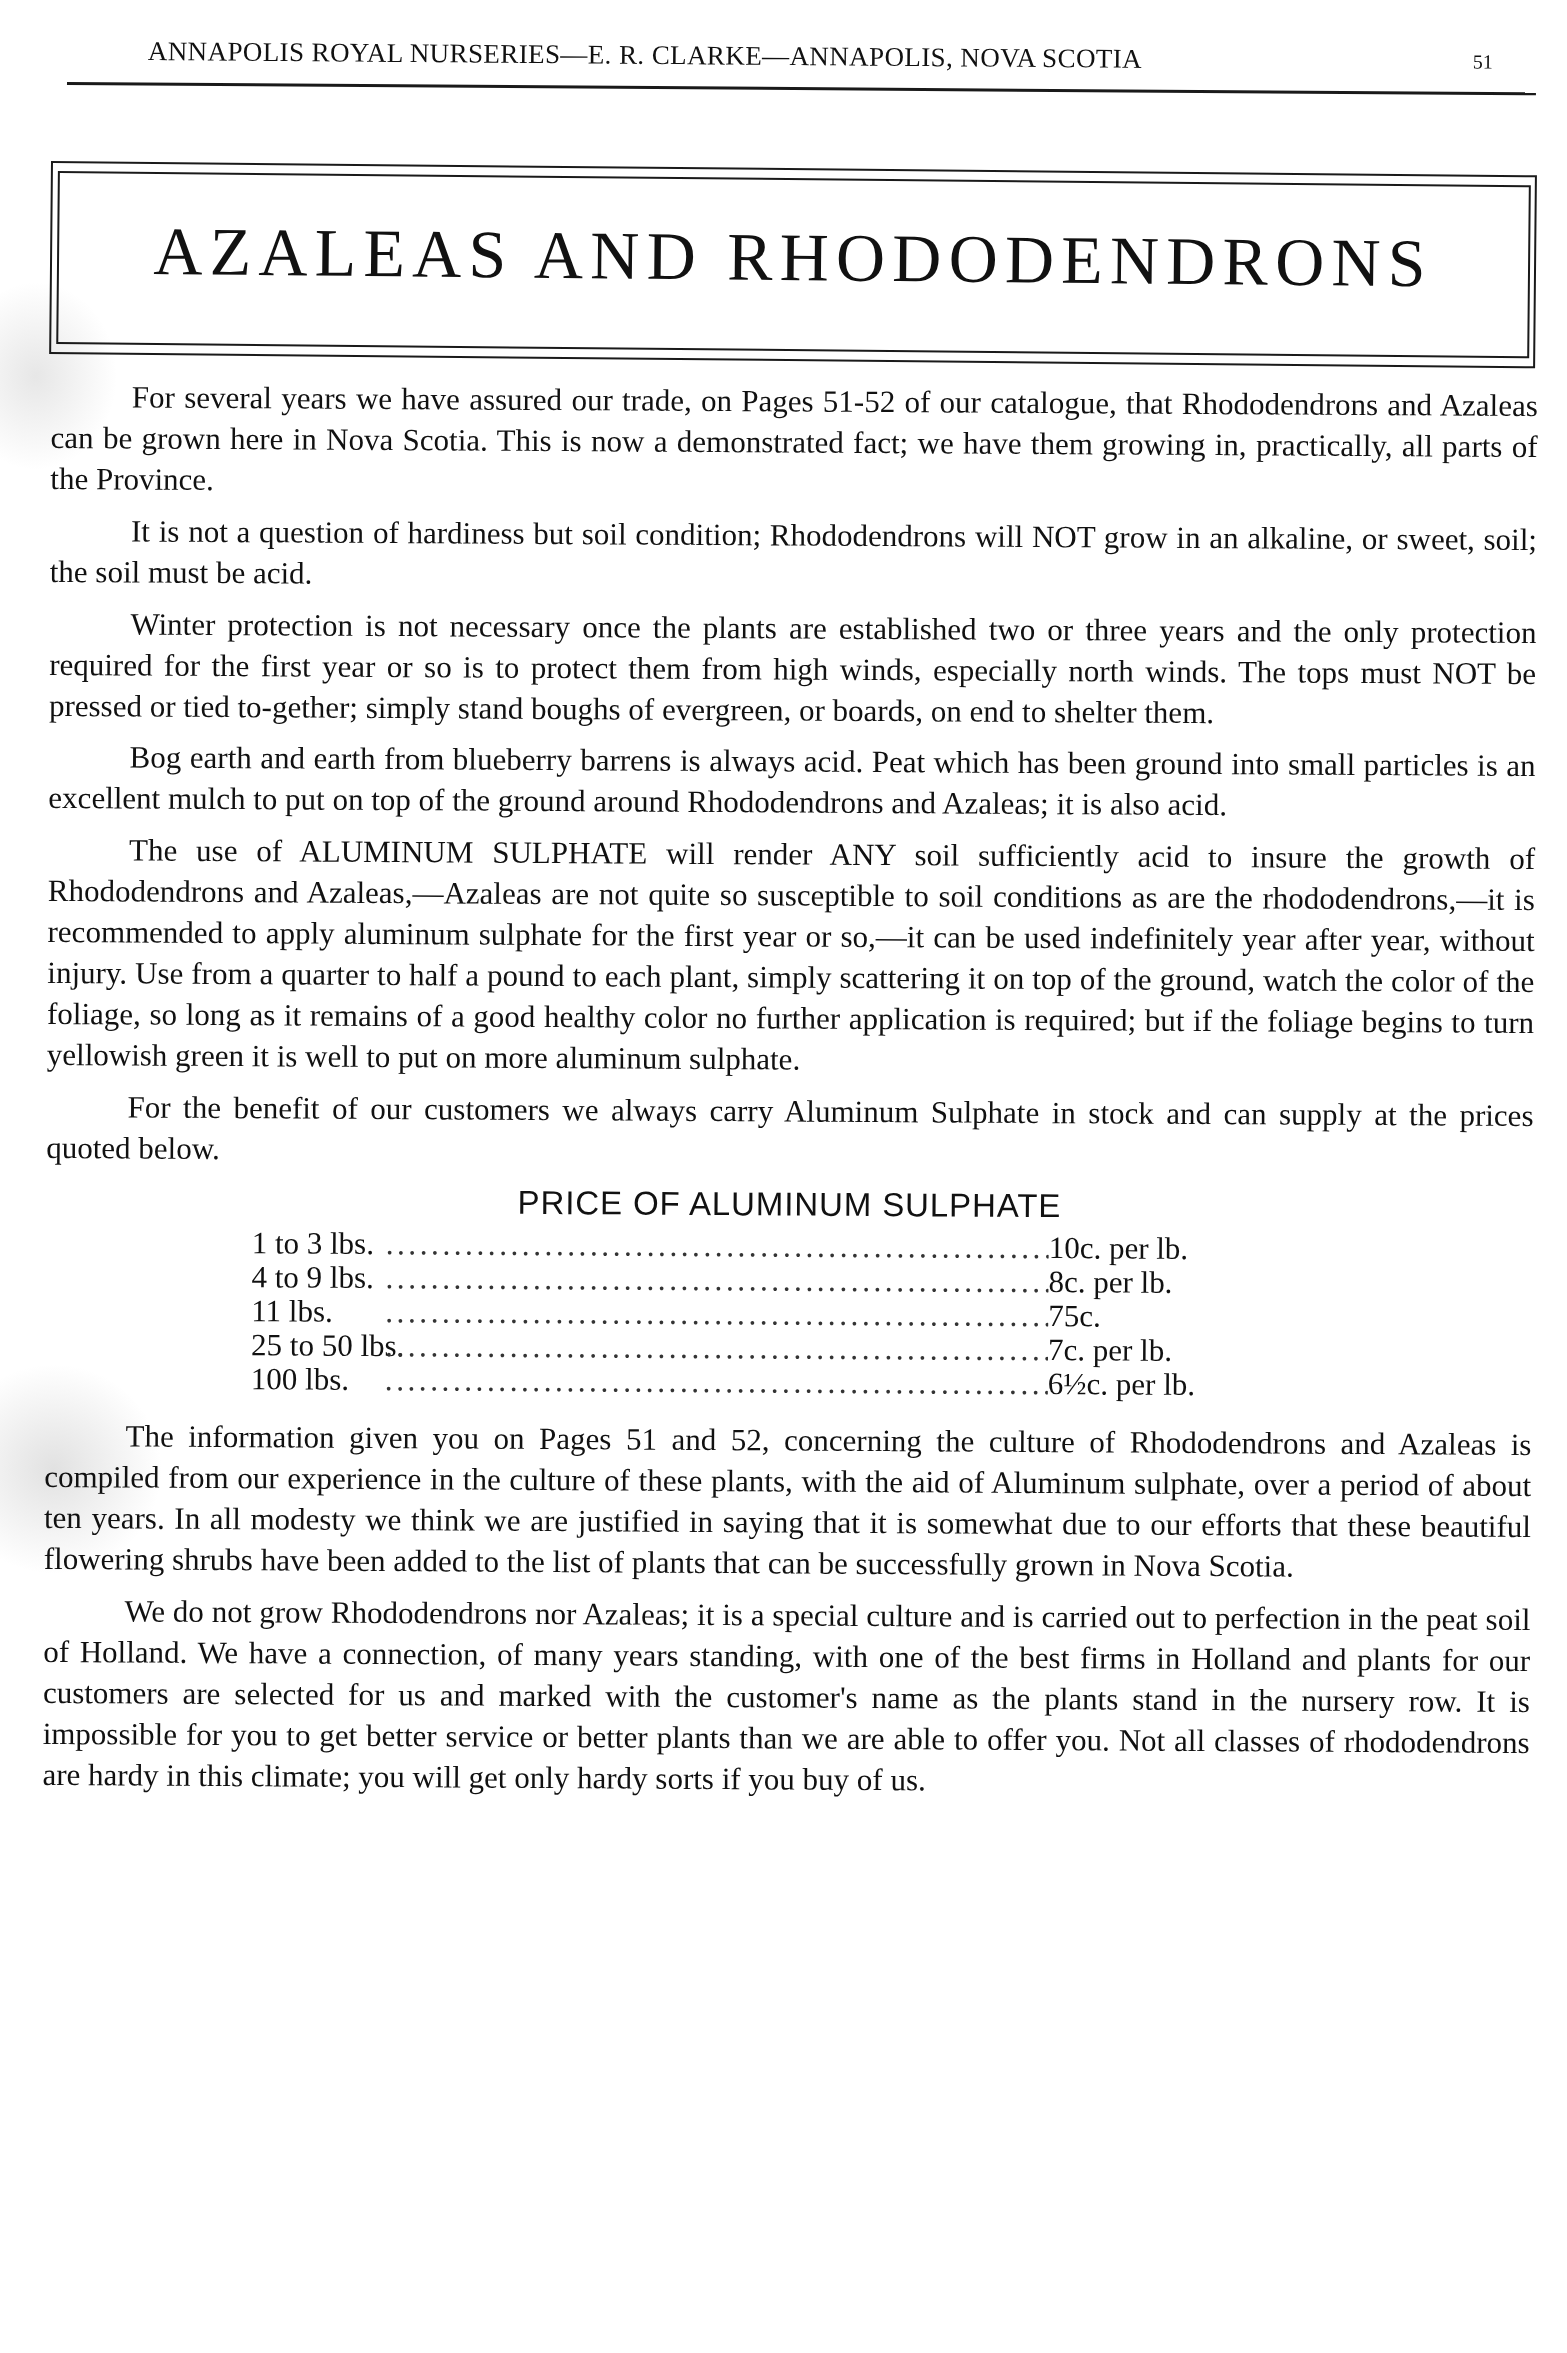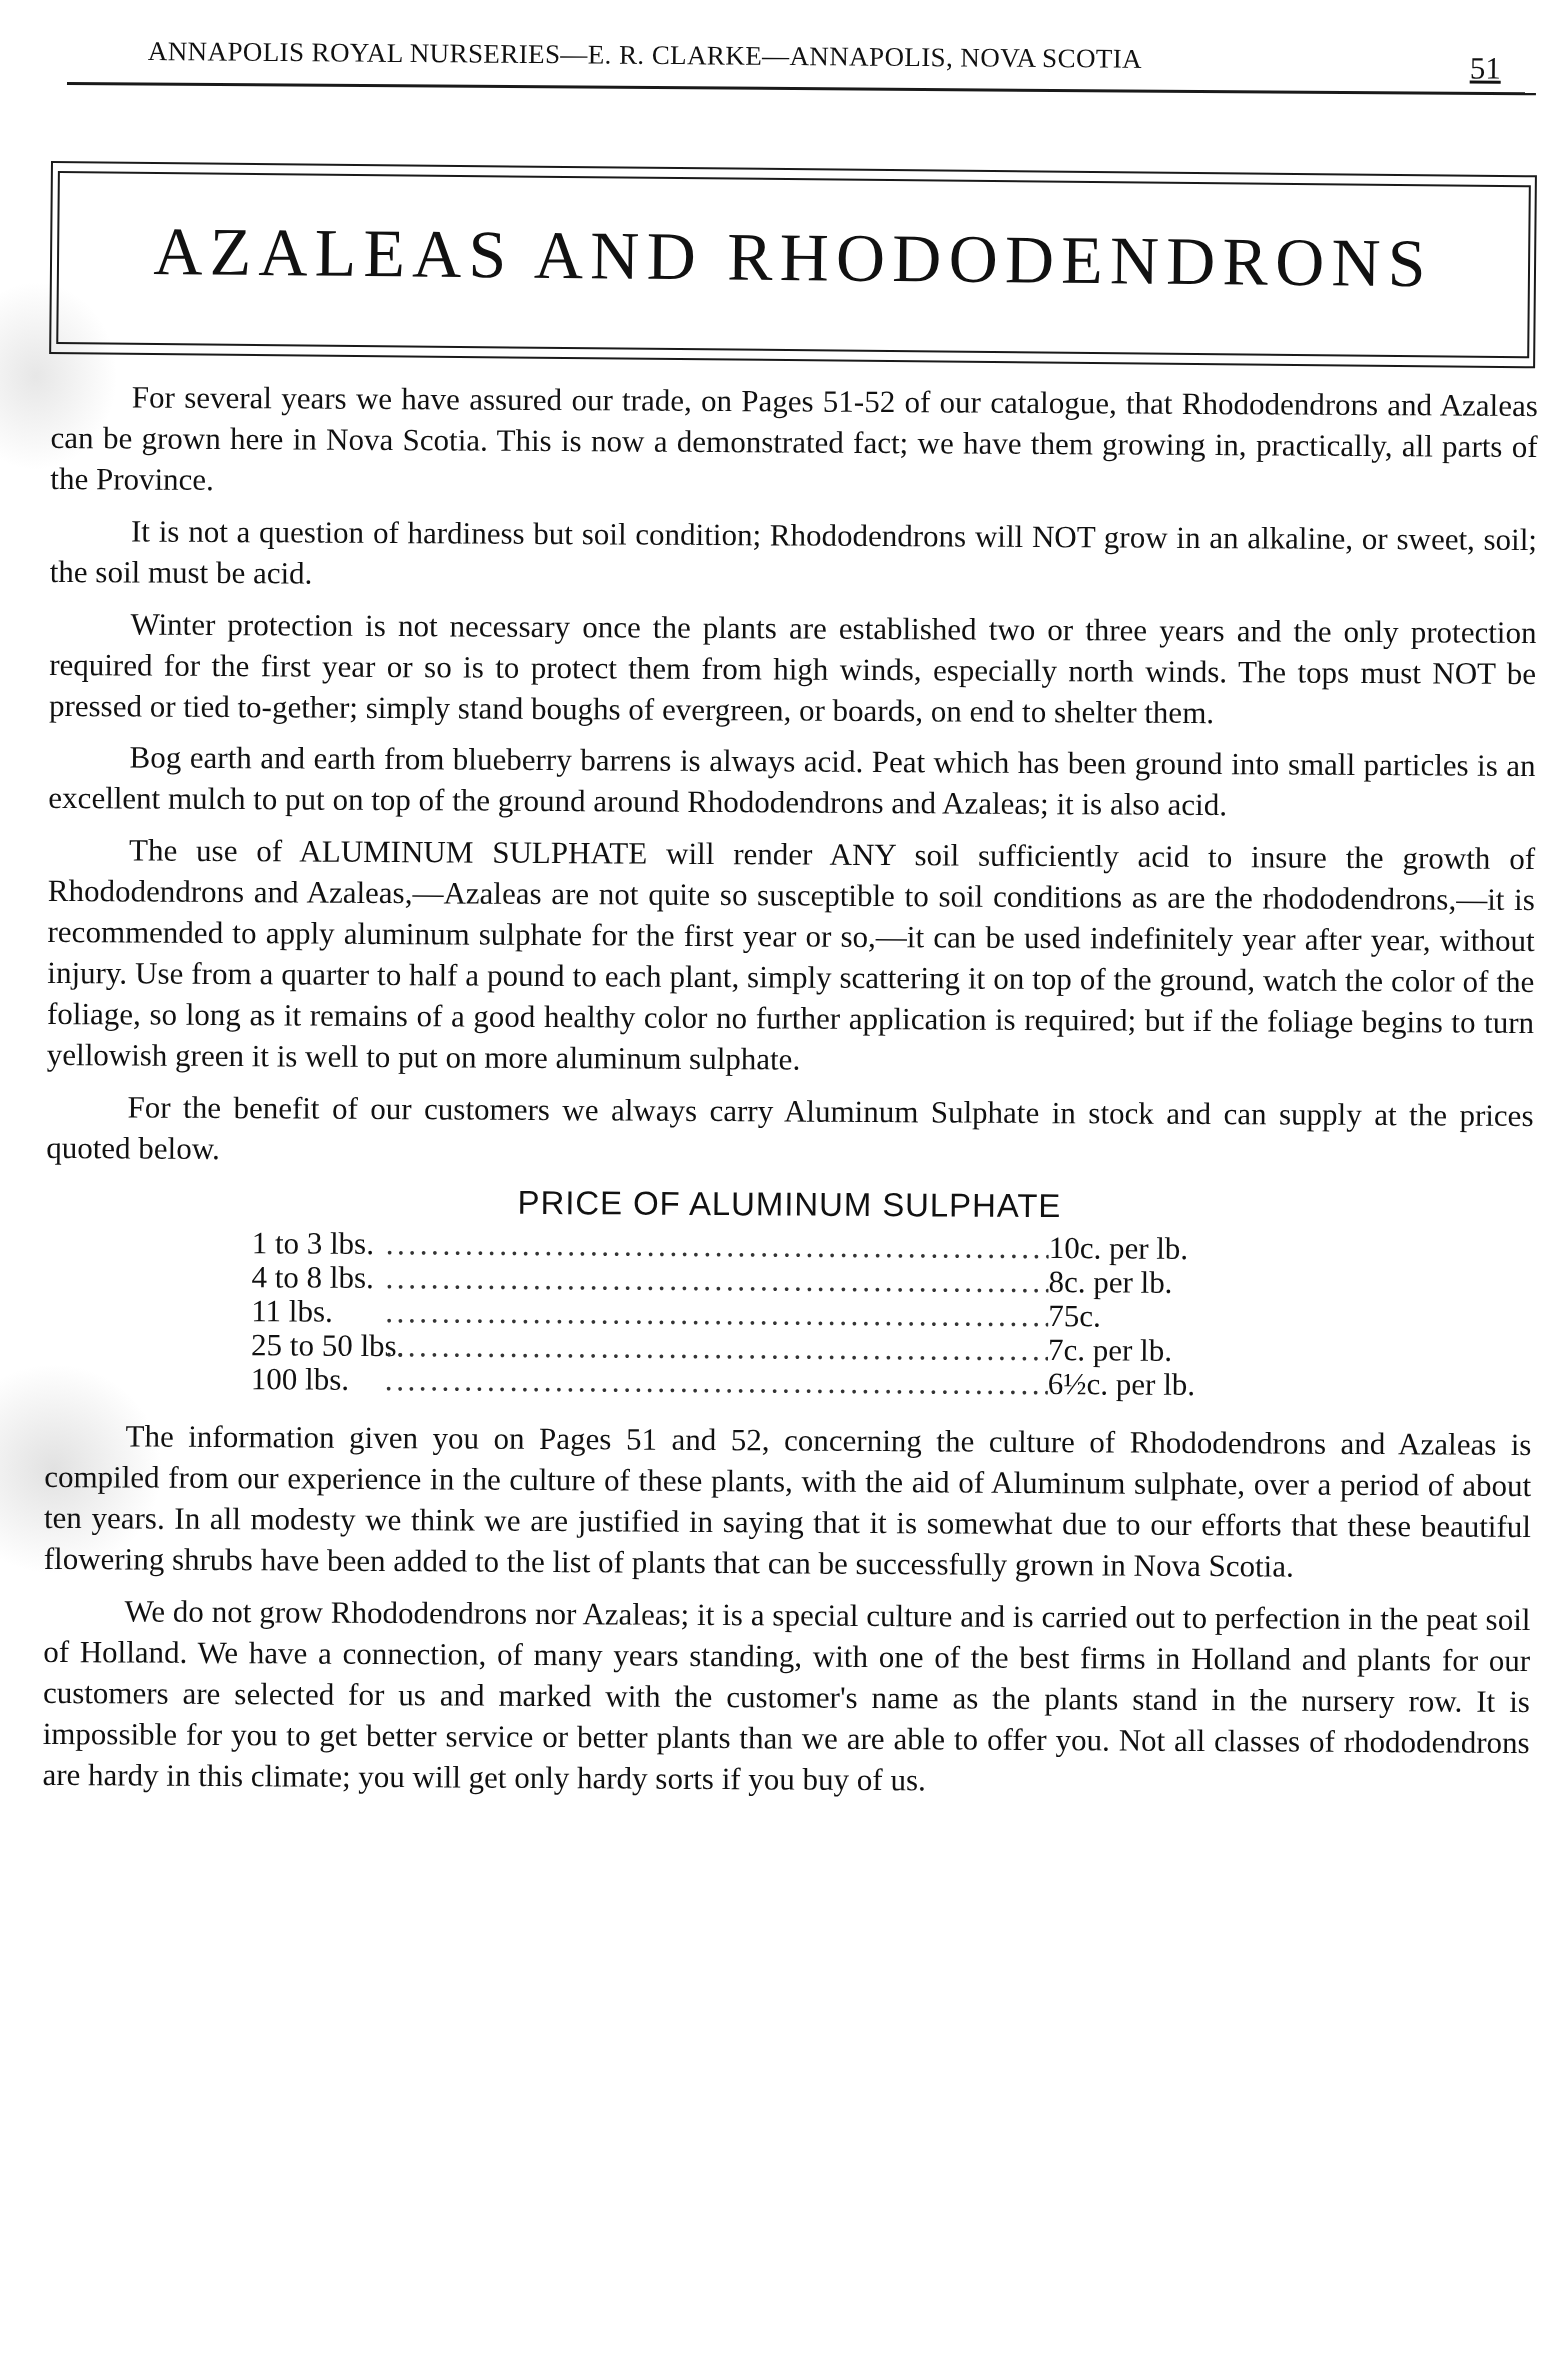--- a/index.html
+++ b/index.html
@@ -37,24 +37,23 @@
     .running-head .title {
       position: absolute;
       left: 0;
       top: 0;
       font-size: 27px;
       letter-spacing: 0.4px;
       white-space: nowrap;
     }
     .running-head .folio {
       position: absolute;
-      right: 18px;
+      right: 26px;
       top: 3.6px;
-      font-size: 31px;
-      text-decoration: underline;
+      font-size: 20px;
     }
     .head-rule {
       position: absolute;
       left: 67px;
       top: 82px;
       width: 1469px;
       height: 2.7px;
       background: #1a1a1a;
       transform: rotate(0.4deg);
       transform-origin: left top;
@@ -168,21 +167,21 @@
 
     <div class="price-title">PRICE OF ALUMINUM SULPHATE</div>
 
     <div class="price-table">
       <div class="price-row">
         <span class="qty">1 to 3 lbs.</span>
         <span class="leader"></span>
         <span class="price">10c. per lb.</span>
       </div>
       <div class="price-row">
-        <span class="qty">4 to 8 lbs.</span>
+        <span class="qty">4 to 9 lbs.</span>
         <span class="leader"></span>
         <span class="price">8c. per lb.</span>
       </div>
       <div class="price-row">
         <span class="qty">11 lbs.</span>
         <span class="leader"></span>
         <span class="price">75c.</span>
       </div>
       <div class="price-row">
         <span class="qty">25 to 50 lbs.</span>

